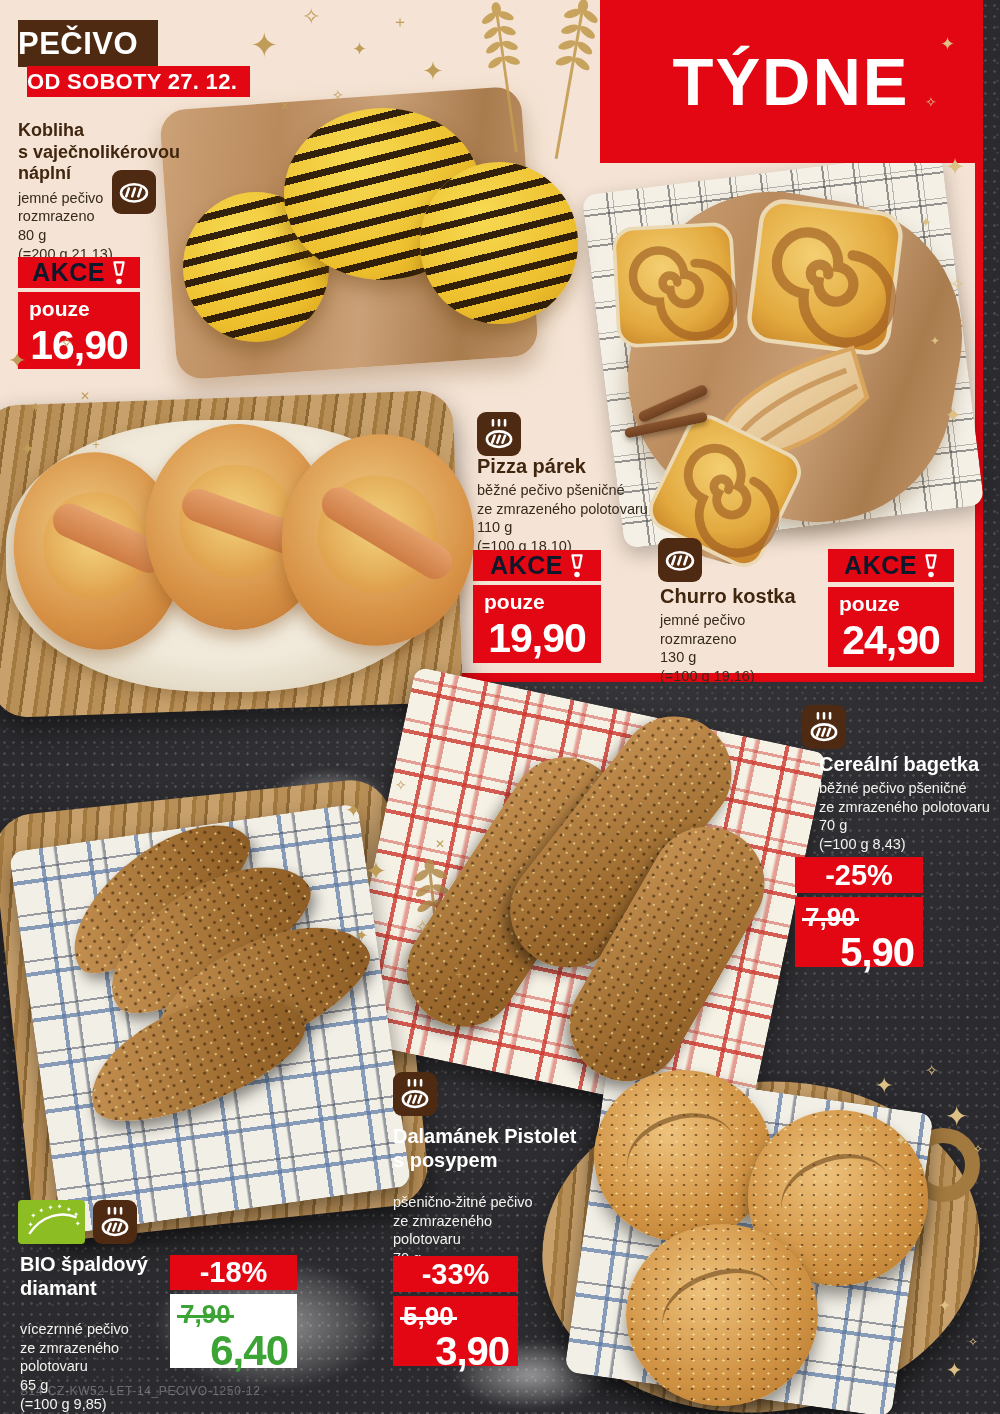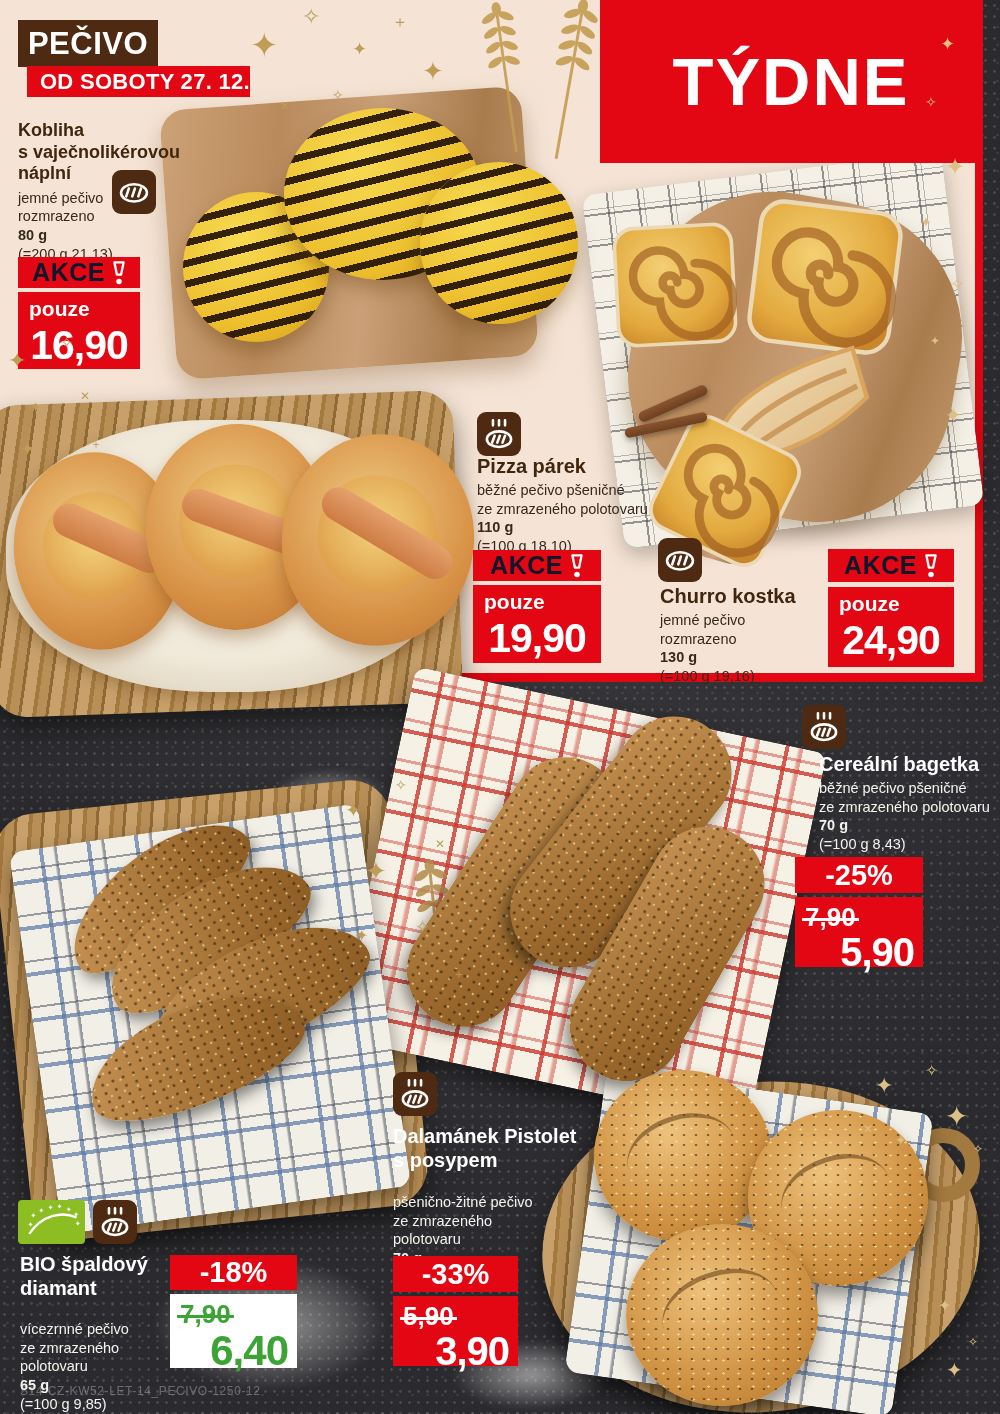--- a/index.html
+++ b/index.html
@@ -13,29 +13,29 @@
         background-size:auto,9px 11px,15px 18px;}
   .abs{position:absolute;}
   
   .cream{left:0;top:0;width:983px;height:682px;background:#f5e4d5;
          border-right:8px solid #e30613;border-bottom:9px solid #e30613;box-sizing:border-box;z-index:1;}
   .banner{left:600px;top:0;width:382px;height:163px;background:#e30613;z-index:6;
           display:flex;flex-direction:column;align-items:center;justify-content:center;color:#fff;}
   .banner .l1{font-weight:800;font-size:45px;letter-spacing:1px;line-height:48px;}
   .banner .l2{font-weight:800;font-size:67px;letter-spacing:2px;line-height:64px;}
   .cat-box{left:18px;top:20px;width:140px;height:47px;background:#4e2a12;z-index:7;
-           display:flex;align-items:center;justify-content:center;}
+           display:flex;align-items:center;}
   .cat-box span{font-weight:800;font-size:31px;color:#fff;letter-spacing:.5px;}
   .date-box{left:27px;top:66px;width:223px;height:31px;background:#e30613;z-index:7;
-            display:flex;align-items:center;justify-content:flex-end;}
+            display:flex;align-items:center;justify-content:flex-start;}
   .date-box span{font-weight:800;font-size:22px;color:#fff;letter-spacing:.3px;}
   
   .t-line{font-weight:800;font-size:18px;line-height:21.5px;color:#40260f;}
   .d-line{font-weight:500;font-size:14.5px;line-height:18.5px;color:#35291d;}
-  .w-line{font-weight:700;font-size:14.5px;line-height:19px;color:#35291d;}
+  .w-line{font-weight:400;font-size:14.5px;line-height:19px;color:#35291d;}
   .on-dark .t-line{color:#fff;}
   .on-dark .d-line,.on-dark .w-line{color:#f4f2ee;}
   .t-lg{font-size:20px;line-height:24px;}
   
   .bicon{width:44px;height:44px;background:#4e2a12;border-radius:9px;display:flex;
          align-items:center;justify-content:center;z-index:8;}
   .bicon svg{width:38px;height:38px;}
   
   .akce{background:#e30613;display:flex;align-items:center;justify-content:center;gap:7px;z-index:8;}
   .akce span{font-weight:800;font-size:25px;color:#0f172a;letter-spacing:.5px;}

